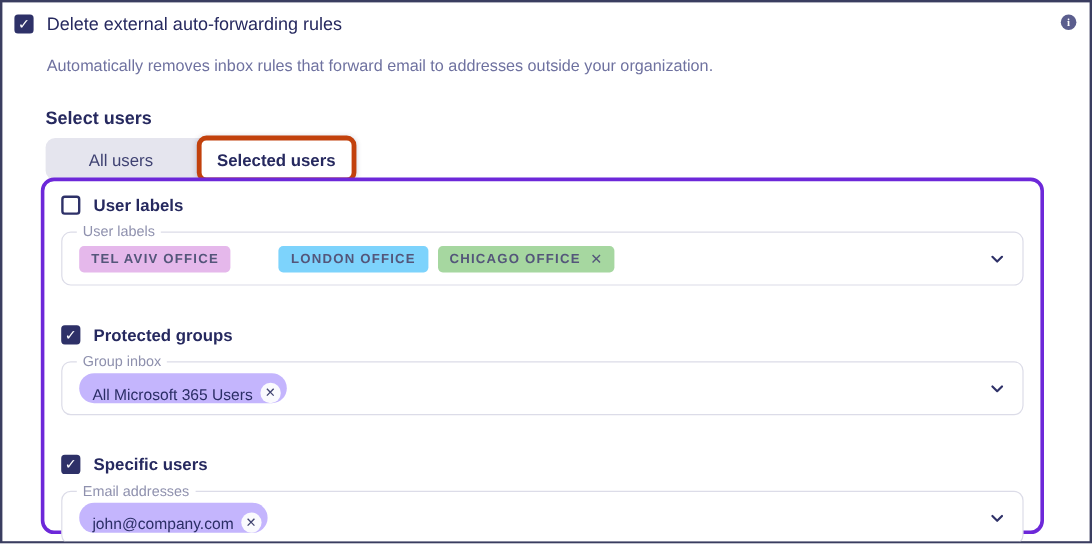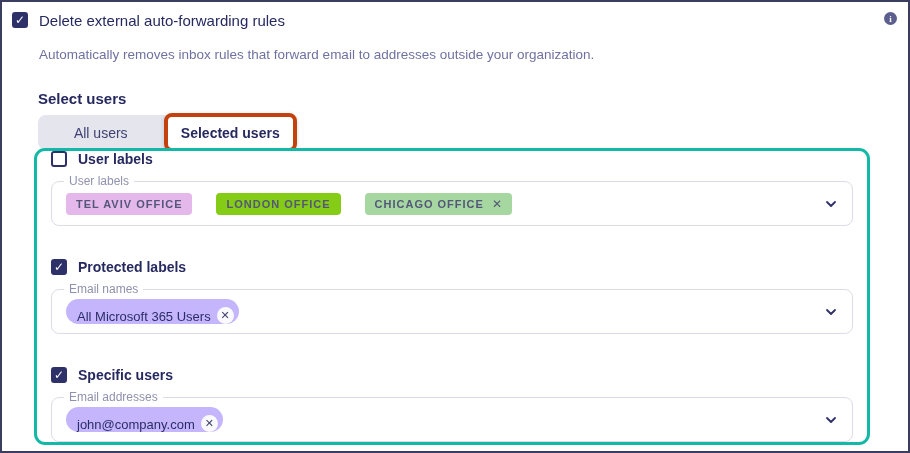--- a/index.html
+++ b/index.html
@@ -62,23 +62,23 @@
     border:4px solid #c2410c;
     height:39px;margin:-2px 0;
     font-weight:bold;color:#26295f;
     box-shadow:0 1px 4px rgba(40,43,90,0.18);
   }
 
   
   .pink-box{
     position:absolute;left:32px;top:146px;
     width:836px;height:297px;
-    border:3px solid #14b8a6;border-radius:11px;
-    background:#fff;
-    padding:0 14px 0 14px;
+    border:3px solid #6d28d9;border-radius:11px;
+    background:#fff;
+    padding:12px 14px 0 14px;
   }
 
   .filter-row{display:flex;align-items:center;gap:11px;margin-top:0;}
   .filter-row .cb{margin-top:0;}
   .filter-label{font-size:14px;font-weight:bold;color:#26295f;}
 
   .field{
     position:relative;
     margin-top:14px;
     height:45px;
@@ -86,30 +86,30 @@
     background:#fff;
     display:flex;align-items:center;
     padding:0 44px 0 14px;
     cursor:pointer;
   }
   .field-label{
     position:absolute;top:-8px;left:12px;
     background:#fff;padding:0 5px;
     font-size:12px;color:#8f91ae;line-height:14px;
   }
-  .chips{display:flex;align-items:center;gap:24px;}
+  .chips{display:flex;align-items:center;gap:8px;}
 
   .chip-tag{
     height:22px;display:inline-flex;align-items:center;
     padding:0 10px;border-radius:4px;
     font-size:11px;font-weight:bold;letter-spacing:1px;
     color:#54567a;text-transform:uppercase;white-space:nowrap;
   }
   .chip-lilac{background:#e5b8eb;}
-  .chip-yellow{background:#84cc16;}
+  .chip-yellow{background:#7dd3fc;margin-left:32px;}
   .chip-green{background:#a6d7a0;}
   .tag-remove{margin-left:8px;font-size:12px;font-weight:bold;color:#54567a;cursor:pointer;letter-spacing:0;}
 
   .chip-pill{
     height:25px;display:inline-flex;align-items:flex-end;
     padding:0 5px 0 11px;border-radius:13px;
     background:#c4b5fd;color:#2b2e66;font-size:13px;white-space:nowrap;
   }
   .pill-remove{
     margin-left:6px;width:17px;height:17px;border-radius:50%;
@@ -173,24 +173,24 @@
         <svg width="12" height="12" viewBox="0 0 12 12">
             <path d="M2 4 L6 8 L10 4" fill="none" stroke="#2e3168" stroke-width="1.8" stroke-linecap="round" stroke-linejoin="round"></path>
           </svg>
       </span>
     </div>
 
     <div class="filter-row">
       <span class="cb checked">
         <span class="check">✓</span>
       </span>
-      <span class="filter-label">Protected labels</span>
+      <span class="filter-label">Protected groups</span>
     </div>
     <div class="field gap-after-field">
-      <span class="field-label">Email names</span>
+      <span class="field-label">Group inbox</span>
       <div class="chips">
         <span class="chip-pill">
           <span>All Microsoft 365 Users</span>
           <span class="pill-remove">✕</span>
         </span>
       </div>
       <span class="chevron">
         <svg width="12" height="12" viewBox="0 0 12 12">
             <path d="M2 4 L6 8 L10 4" fill="none" stroke="#2e3168" stroke-width="1.8" stroke-linecap="round" stroke-linejoin="round"></path>
           </svg>

